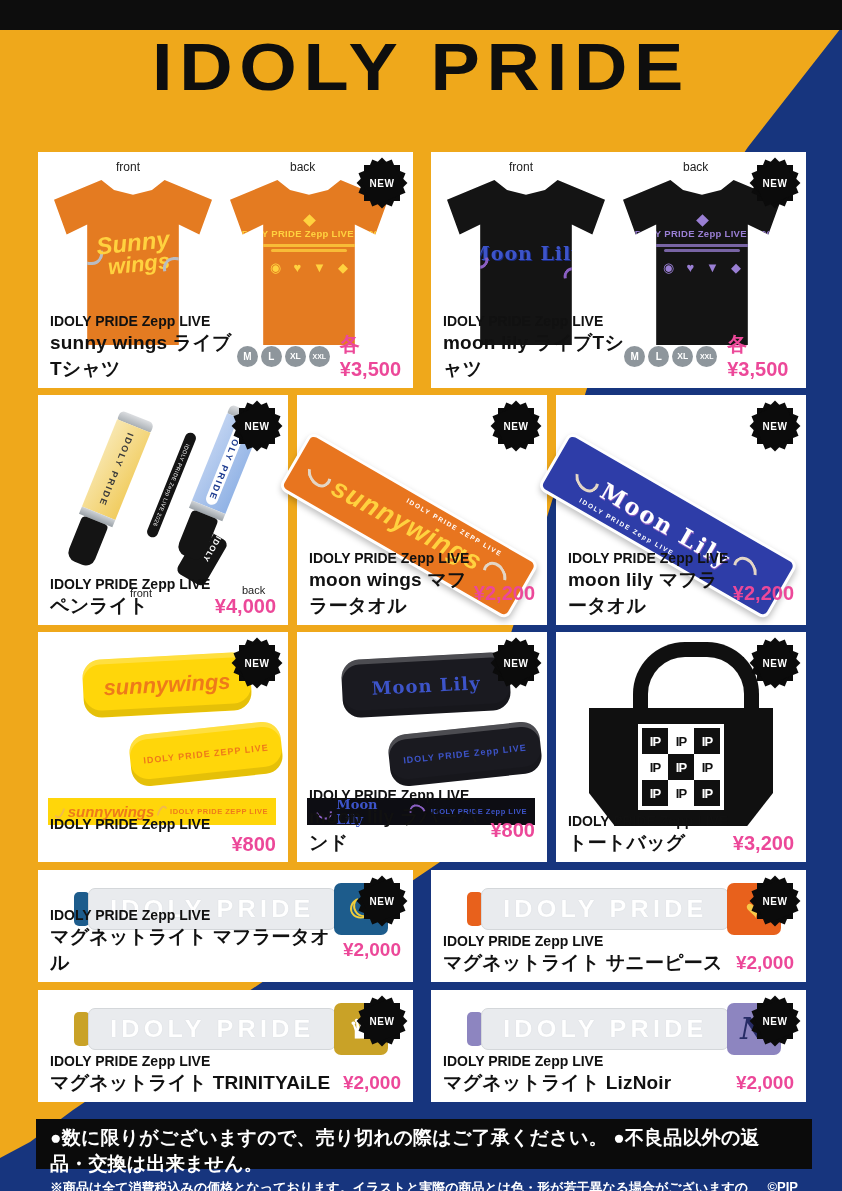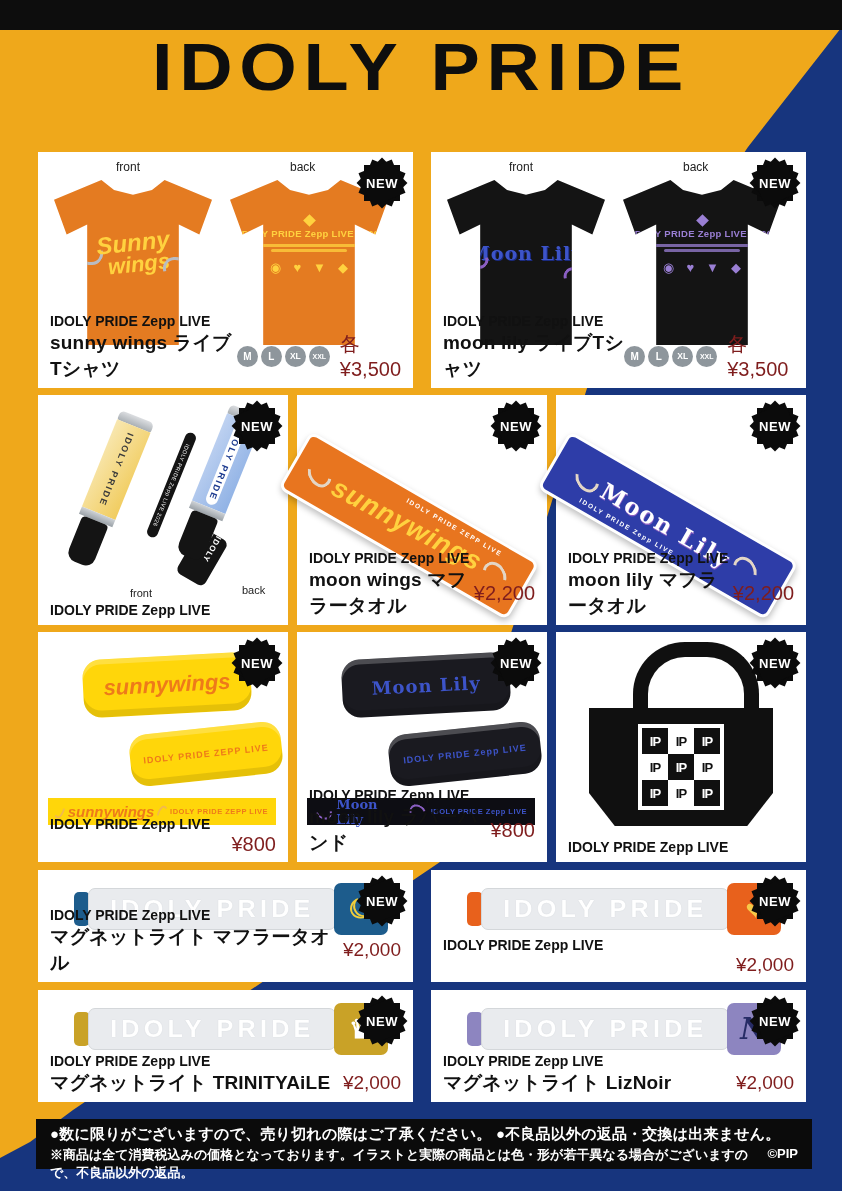--- a/index.html
+++ b/index.html
@@ -26,27 +26,27 @@
   .c8{left:556px;top:632px;width:250px;height:230px;}
   .c9{left:38px;top:870px;width:375px;height:112px;}
   .c10{left:431px;top:870px;width:375px;height:112px;}
   .c11{left:38px;top:990px;width:375px;height:112px;}
   .c12{left:431px;top:990px;width:375px;height:112px;}
   
   .newbadge{position:absolute;top:5px;right:5px;width:52px;height:52px;z-index:5;}
   .newbadge i{position:absolute;inset:8px;background:#0b0b0b;display:block;}
   .newbadge .r1{transform:rotate(22.5deg);} .newbadge .r2{transform:rotate(45deg);} .newbadge .r3{transform:rotate(67.5deg);}
   .newbadge .txt{position:absolute;inset:0;display:flex;align-items:center;justify-content:center;
-     color:#fff;font-size:13px;font-weight:bold;letter-spacing:.5px;}
+     color:#fff;font-size:10px;font-weight:bold;letter-spacing:.5px;}
   
   .caption{position:absolute;left:12px;right:12px;bottom:6px;z-index:4;}
   .brand{font-size:14px;font-weight:bold;color:#111;line-height:1.25;}
   .name-row{display:flex;align-items:center;}
   .pname{font-size:19px;font-weight:bold;color:#111;letter-spacing:.2px;}
-  .price{margin-left:auto;font-size:20px;font-weight:normal;color:#7f1d1d;}
+  .price{margin-left:auto;font-size:20px;font-weight:bold;color:#ec4899;}
   .tee-card .price{margin-left:10px;}
   .sizes{display:flex;gap:3px;margin-left:auto;}
   .size-dot{width:21px;height:21px;border-radius:50%;background:#8E969C;color:#fff;
      display:flex;align-items:center;justify-content:center;font-weight:bold;font-size:10px;}
   .sizes .size-dot:nth-child(3){font-size:8.5px;} .sizes .size-dot:nth-child(4){font-size:7px;}
   
   .fb-label{position:absolute;top:8px;font-size:12px;color:#222;z-index:3;}
   .fl-front{left:78px;} .fl-back{left:252px;}
   .tee{position:absolute;top:28px;width:158px;height:165px;
      clip-path:polygon(30% 0,38% 6%,50% 9%,62% 6%,70% 0,100% 12%,92% 33%,79% 27%,79% 100%,21% 100%,21% 27%,8% 33%,0 12%);}
@@ -147,21 +147,21 @@
   .mag-speace .mag-cap,.mag-speace .mag-end{background:#E8611C;}
   .mag-speace .mag-emblem{color:#F7C948;transform:rotate(-12deg);}
   .mag-trinity .mag-cap,.mag-trinity .mag-end{background:#C9A227;}
   .mag-trinity .mag-emblem{color:#fff;}
   .mag-liznoir .mag-cap,.mag-liznoir .mag-end{background:#8D85C0;}
   .mag-liznoir .mag-emblem{color:#272C66;font-family:"DejaVu Serif",serif;font-style:italic;font-size:30px;}
   .wide-card .brand{font-size:14px;} .wide-card .pname{font-size:19px;} .wide-card .price{font-size:19px;}
   
   .footer{position:absolute;left:36px;top:1119px;width:776px;height:50px;background:#0b0b0b;color:#fff;
      box-sizing:border-box;padding:6px 14px 0 14px;z-index:3;}
-  .f1{font-size:15px;font-weight:bold;letter-spacing:.2px;}
+  .f1{font-size:19px;font-weight:bold;letter-spacing:.2px;}
   .f2{display:flex;font-size:13px;font-weight:bold;margin-top:2px;}
   .f2 .copyright{margin-left:auto;padding-left:10px;}
 </style>
 </head>
 <body>
 
 <div class="page">
   <div class="gold-band"></div>
   <div class="topbar"></div>
   <div class="logo">IDOLY PRIDE</div>
@@ -290,20 +290,24 @@
       <div class="pen-tube b">
           <span class="pen-text">IDOLY PRIDE</span>
         </div>
       <div class="pen-ring"></div>
         <div class="pen-handle"></div>
     </div>
     <span class="plabel pl-front">front</span>
     <span class="plabel pl-back">back</span>
     <div class="caption">
       <div class="brand">IDOLY PRIDE Zepp LIVE</div>
+      <div class="name-row">
+        <span class="pname">ペンライト</span>
+        <span class="price">¥4,000</span>
+      </div>
     </div>
   </div>
 
   <div class="card c4">
     <div class="newbadge">
         <i></i>
         <i class="r1"></i>
         <i class="r2"></i>
         <i class="r3"></i>
       <span class="txt">NEW</span>
@@ -420,20 +424,24 @@
         <span class="tile lt">IP</span>
           <span class="tile dk">IP</span>
           <span class="tile lt">IP</span>
         <span class="tile dk">IP</span>
           <span class="tile lt">IP</span>
           <span class="tile dk">IP</span>
       </div>
     </div>
     <div class="caption">
       <div class="brand">IDOLY PRIDE Zepp LIVE</div>
+      <div class="name-row">
+        <span class="pname">トートバッグ</span>
+        <span class="price">¥3,200</span>
+      </div>
     </div>
   </div>
 
   <div class="card c9 wide-card">
     <div class="newbadge">
         <i></i>
         <i class="r1"></i>
         <i class="r2"></i>
         <i class="r3"></i>
       <span class="txt">NEW</span>
@@ -469,20 +477,21 @@
       <div class="mag-bar">
           <span class="mag-text">IDOLY PRIDE</span>
         </div>
       <div class="mag-end">
           <span class="mag-emblem">♥</span>
         </div>
     </div>
     <div class="caption">
       <div class="brand">IDOLY PRIDE Zepp LIVE</div>
       <div class="name-row">
+        <span class="pname">マグネットライト サニーピース</span>
         <span class="price">¥2,000</span>
       </div>
     </div>
   </div>
 
   <div class="card c11 wide-card">
     <div class="newbadge">
         <i></i>
         <i class="r1"></i>
         <i class="r2"></i>

